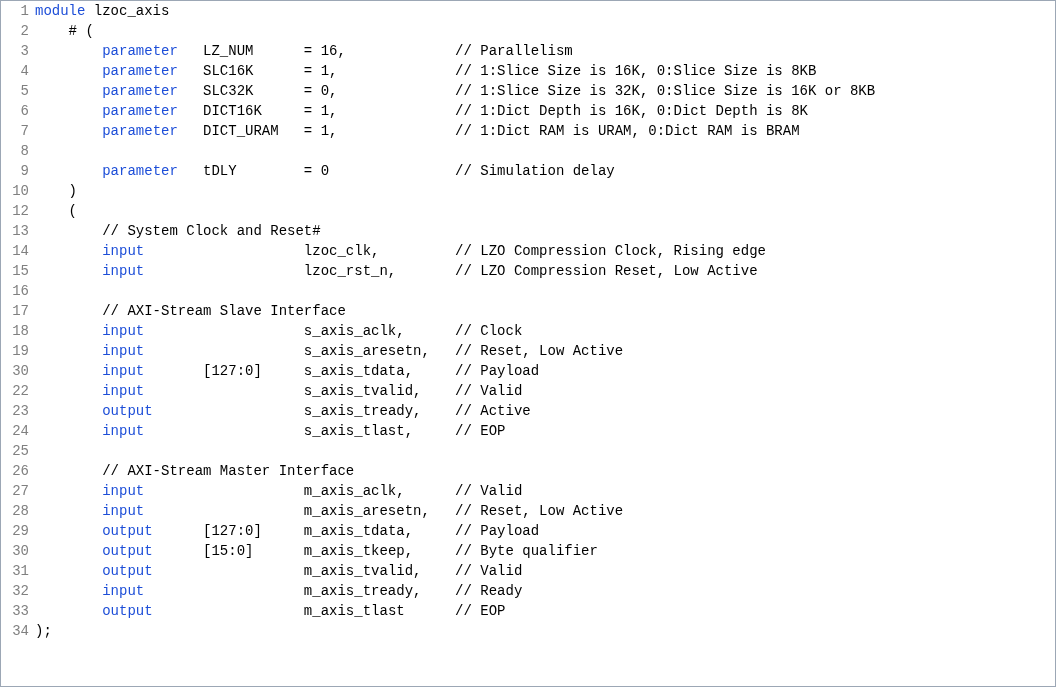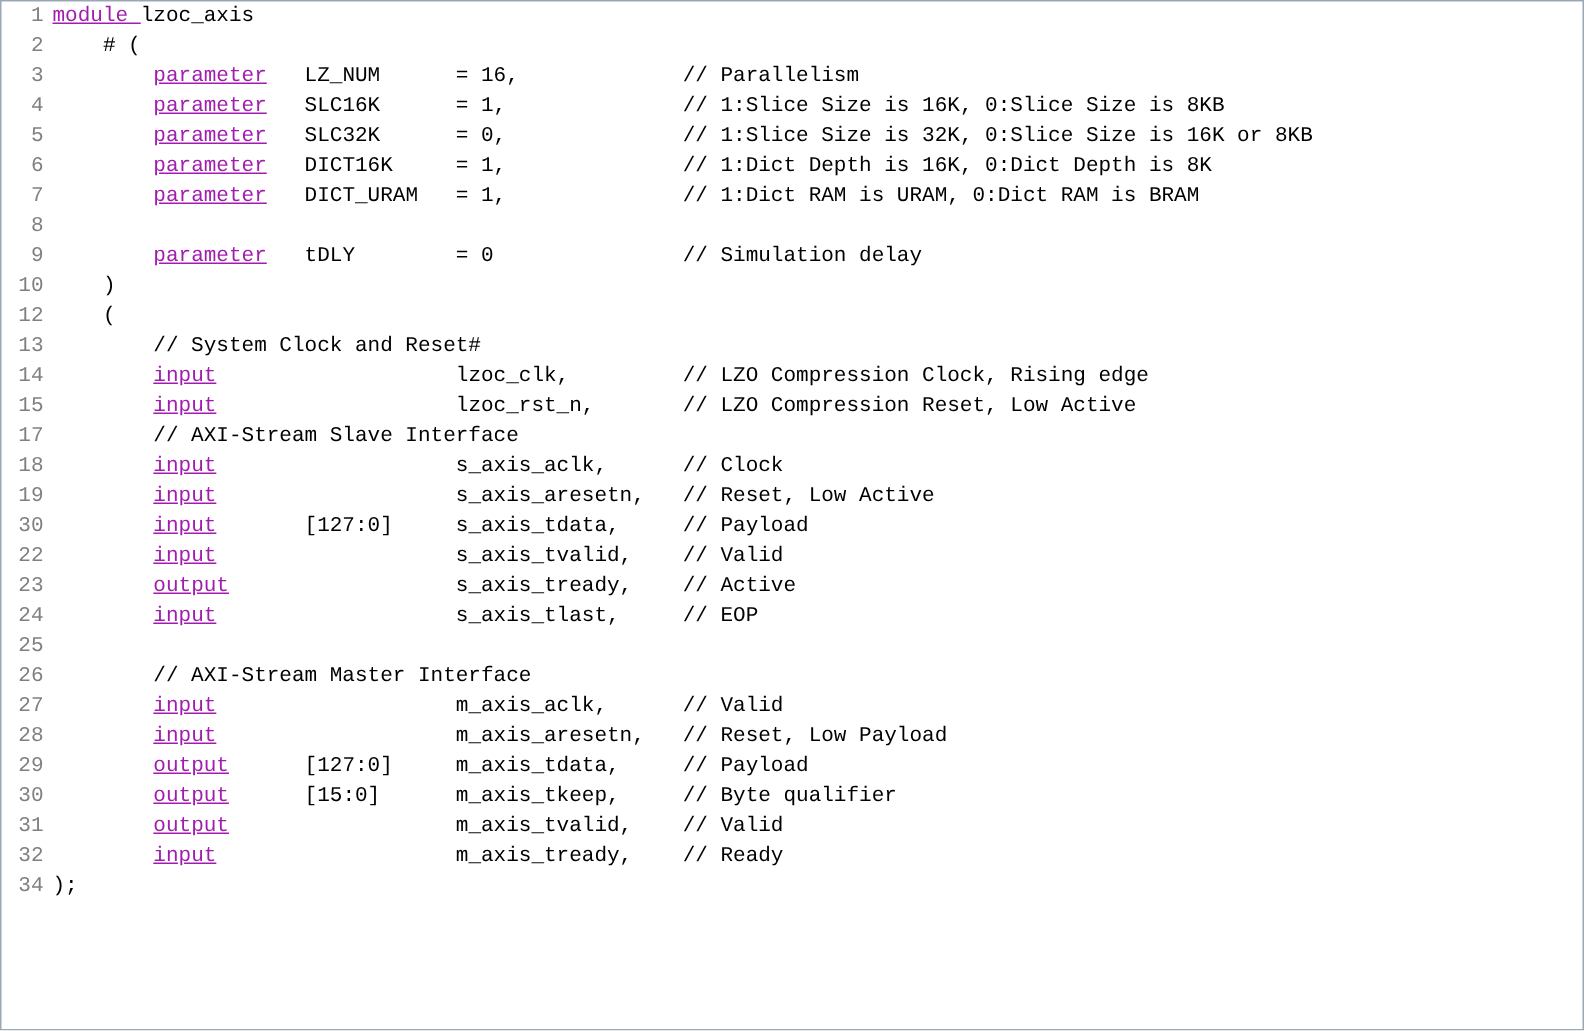--- a/index.html
+++ b/index.html
@@ -27,21 +27,21 @@
     width: 28px;
     text-align: right;
     color: #808080;
     padding-right: 6px;
     flex: 0 0 auto;
     user-select: none;
   }
   .code {
     flex: 1 1 auto;
   }
-  .kw   { color: #a21caf; text-decoration: underline; }  
+  .kw   { color: #1d4ed8; }  
   .name { color: #000000; text-align: center; }
 </style>
 </head>
 <body>
 
 <div class="viewer">
   <div id="code-container">
       <div class="line"><span class="gutter">1</span><span class="code"><span class="kw">module </span><span class="name">lzoc_axis</span></span></div>
       <div class="line"><span class="gutter">2</span><span class="code"><span>    # (</span></span></div>
       <div class="line"><span class="gutter">3</span><span class="code"><span>        </span><span class="kw">parameter</span><span>   LZ_NUM      = 16,             // Parallelism</span></span></div>
@@ -49,30 +49,32 @@
       <div class="line"><span class="gutter">5</span><span class="code"><span>        </span><span class="kw">parameter</span><span>   SLC32K      = 0,              // 1:Slice Size is 32K, 0:Slice Size is 16K or 8KB</span></span></div>
       <div class="line"><span class="gutter">6</span><span class="code"><span>        </span><span class="kw">parameter</span><span>   DICT16K     = 1,              // 1:Dict Depth is 16K, 0:Dict Depth is 8K</span></span></div>
       <div class="line"><span class="gutter">7</span><span class="code"><span>        </span><span class="kw">parameter</span><span>   DICT_URAM   = 1,              // 1:Dict RAM is URAM, 0:Dict RAM is BRAM</span></span></div>
       <div class="line"><span class="gutter">8</span><span class="code"><span></span></span></div>
       <div class="line"><span class="gutter">9</span><span class="code"><span>        </span><span class="kw">parameter</span><span>   tDLY        = 0               // Simulation delay</span></span></div>
       <div class="line"><span class="gutter">10</span><span class="code"><span>    )</span></span></div>
       <div class="line"><span class="gutter">12</span><span class="code"><span>    (</span></span></div>
       <div class="line"><span class="gutter">13</span><span class="code"><span>        // System Clock and Reset#</span></span></div>
       <div class="line"><span class="gutter">14</span><span class="code"><span>        </span><span class="kw">input</span><span>                   lzoc_clk,         // LZO Compression Clock, Rising edge</span></span></div>
       <div class="line"><span class="gutter">15</span><span class="code"><span>        </span><span class="kw">input</span><span>                   lzoc_rst_n,       // LZO Compression Reset, Low Active</span></span></div>
+      <div class="line"><span class="gutter">16</span><span class="code"><span></span></span></div>
       <div class="line"><span class="gutter">17</span><span class="code"><span>        // AXI-Stream Slave Interface</span></span></div>
       <div class="line"><span class="gutter">18</span><span class="code"><span>        </span><span class="kw">input</span><span>                   s_axis_aclk,      // Clock</span></span></div>
       <div class="line"><span class="gutter">19</span><span class="code"><span>        </span><span class="kw">input</span><span>                   s_axis_aresetn,   // Reset, Low Active</span></span></div>
       <div class="line"><span class="gutter">30</span><span class="code"><span>        </span><span class="kw">input</span><span>       [127:0]     s_axis_tdata,     // Payload</span></span></div>
       <div class="line"><span class="gutter">22</span><span class="code"><span>        </span><span class="kw">input</span><span>                   s_axis_tvalid,    // Valid</span></span></div>
       <div class="line"><span class="gutter">23</span><span class="code"><span>        </span><span class="kw">output</span><span>                  s_axis_tready,    // Active</span></span></div>
       <div class="line"><span class="gutter">24</span><span class="code"><span>        </span><span class="kw">input</span><span>                   s_axis_tlast,     // EOP</span></span></div>
       <div class="line"><span class="gutter">25</span><span class="code"><span></span></span></div>
       <div class="line"><span class="gutter">26</span><span class="code"><span>        // AXI-Stream Master Interface</span></span></div>
       <div class="line"><span class="gutter">27</span><span class="code"><span>        </span><span class="kw">input</span><span>                   m_axis_aclk,      // Valid</span></span></div>
-      <div class="line"><span class="gutter">28</span><span class="code"><span>        </span><span class="kw">input</span><span>                   m_axis_aresetn,   // Reset, Low Payload</span></span></div>
+      <div class="line"><span class="gutter">28</span><span class="code"><span>        </span><span class="kw">input</span><span>                   m_axis_aresetn,   // Reset, Low Active</span></span></div>
       <div class="line"><span class="gutter">29</span><span class="code"><span>        </span><span class="kw">output</span><span>      [127:0]     m_axis_tdata,     // Payload</span></span></div>
       <div class="line"><span class="gutter">30</span><span class="code"><span>        </span><span class="kw">output</span><span>      [15:0]      m_axis_tkeep,     // Byte qualifier</span></span></div>
       <div class="line"><span class="gutter">31</span><span class="code"><span>        </span><span class="kw">output</span><span>                  m_axis_tvalid,    // Valid</span></span></div>
       <div class="line"><span class="gutter">32</span><span class="code"><span>        </span><span class="kw">input</span><span>                   m_axis_tready,    // Ready</span></span></div>
+      <div class="line"><span class="gutter">33</span><span class="code"><span>        </span><span class="kw">output</span><span>                  m_axis_tlast      // EOP</span></span></div>
       <div class="line"><span class="gutter">34</span><span class="code"><span>);</span></span></div>
     </div>
 </div>
 
 </body></html>

